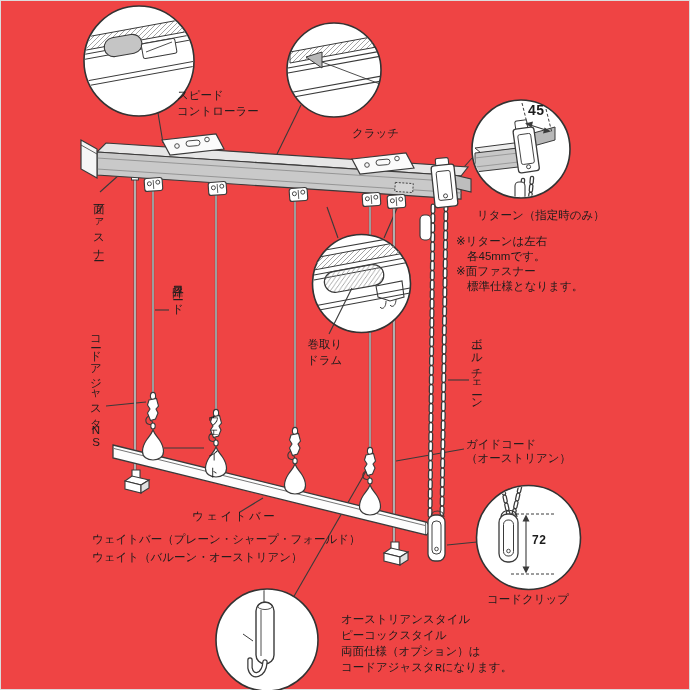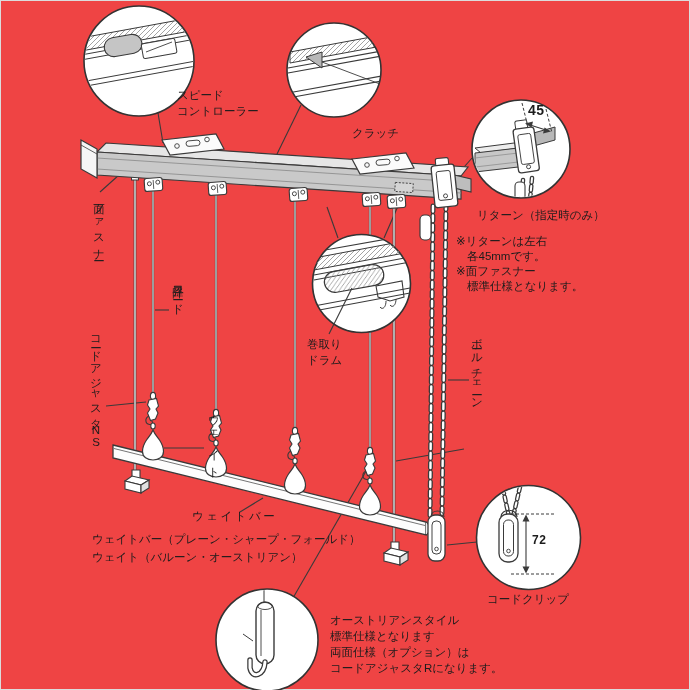--- a/index.html
+++ b/index.html
@@ -310,38 +310,42 @@
 
 <div class="hlabel" style="left:477px;top:208px;">リターン（指定時のみ）</div>
 
 <div class="hlabel" style="left:456px;top:227px;margin-top:7px;">
   <div>※リターンは左右</div>
   <div class="indent">各45mmです。</div>
   <div>※面ファスナー</div>
   <div class="indent">標準仕様となります。</div>
 </div>
 
-
-<div class="hlabel lh16" style="left:307px;top:336px;">
+<div class="hlabel" style="left:466px;top:437px;line-height:14px;">
+  <div>ガイドコード</div>
+  <div>（オーストリアン）</div>
+</div>
+
+<div class="hlabel lh16" style="left:307px;top:336px;text-align:right;">
   <div>巻取り</div>
   <div>ドラム</div>
 </div>
 
 <div class="hlabel" style="left:192px;top:509px;letter-spacing:2.5px;">ウェイトバー</div>
 
 <div class="hlabel lh18" style="left:92px;top:530px;">
   <div>ウェイトバー（プレーン・シャープ・フォールド）</div>
   <div>ウェイト（バルーン・オーストリアン）</div>
 </div>
 
 <div class="hlabel" style="left:487px;top:592px;">コードクリップ</div>
 
-<div class="hlabel lh16" style="left:330px;top:612px;">
+<div class="hlabel lh16" style="left:341px;top:612px;font-family:Liberation Mono, monospace;">
   <div>オーストリアンスタイル</div>
-  <div>標準仕様となります</div>
+  <div>ピーコックスタイル</div>
   <div>両面仕様（オプション）は</div>
   <div>コードアジャスタRになります。</div>
 </div>
 
 <div class="dim" style="left:528px;top:102px;font-size:14px;">45</div>
 
 <div class="dim" style="left:532px;top:533px;font-size:12px;">72</div>
 
 </div>
 

